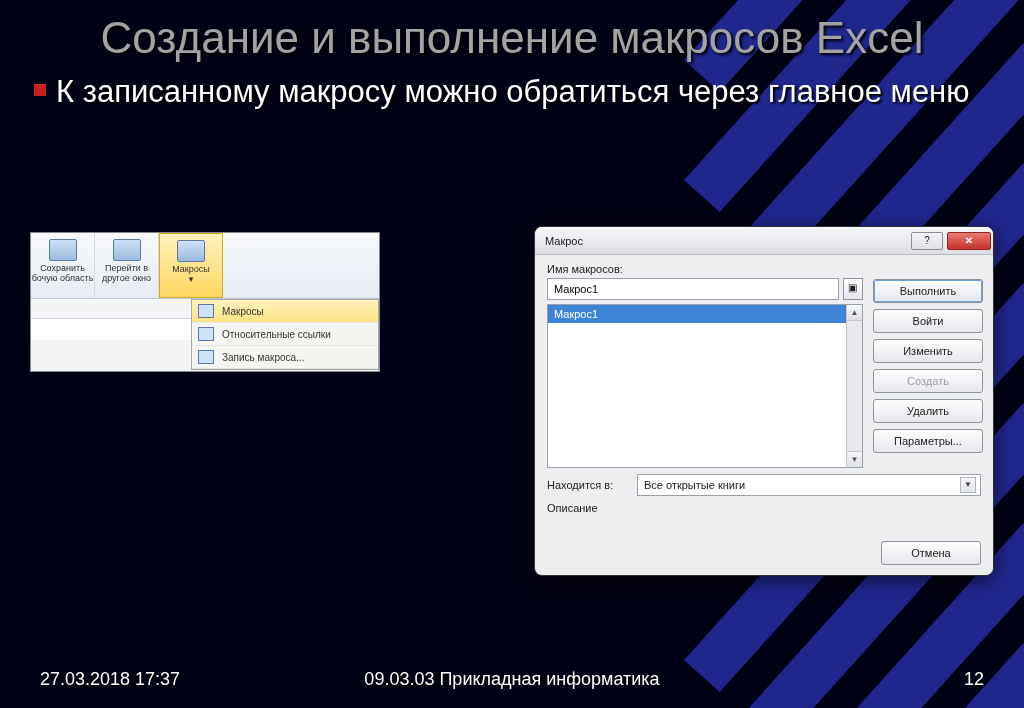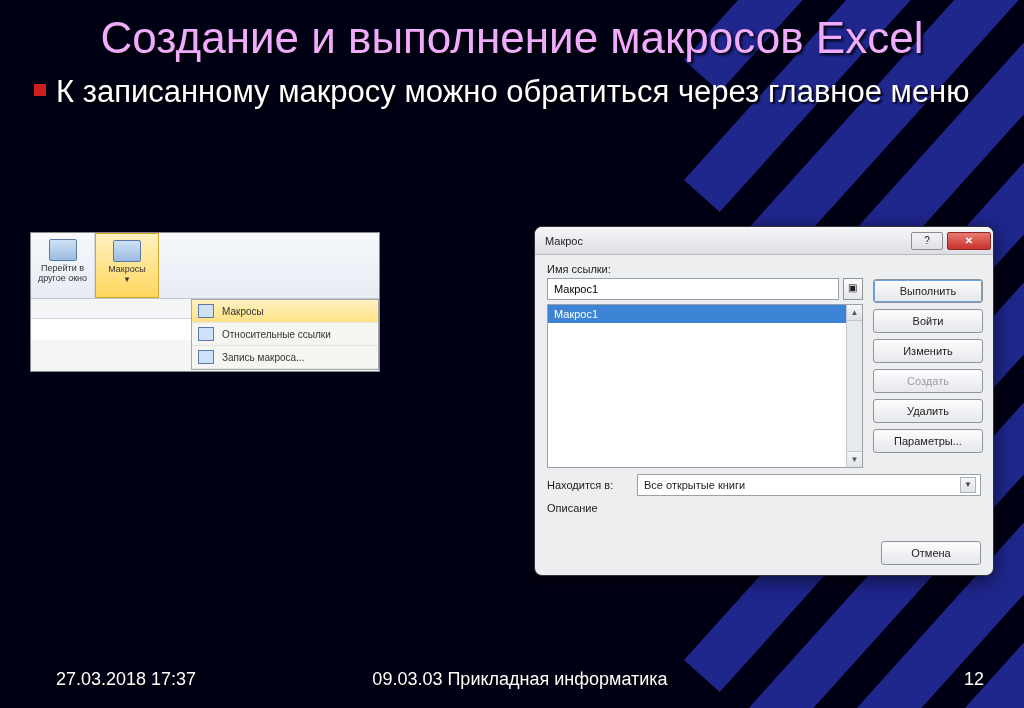--- a/index.html
+++ b/index.html
@@ -24,21 +24,21 @@
     width: 1400px;
     height: 48px;
     background: #222a99;
     transform: rotate(-48deg);
     transform-origin: left top;
     opacity: 0.9;
   }
   .slide-title {
     position: relative;
     text-align: center;
-    color: #f0abfc;
+    color: #a3a3a3;
     font-size: 44px;
     font-weight: normal;
     padding-top: 14px;
     text-shadow: 2px 2px 3px #000;
     z-index: 5;
     line-height: 1.1;
   }
   .bullet-row {
     position: relative;
     z-index: 5;
@@ -54,21 +54,21 @@
     width: 12px; height: 12px;
     background: #cc2020;
     margin-right: 10px;
     margin-top: 12px;
     flex-shrink: 0;
   }
   .bullet-text { line-height: 1.3; }
   .footer {
     position: absolute;
     bottom: 18px;
-    left: 16px; right: 0;
+    left: 0; right: 0;
     display: flex;
     justify-content: space-between;
     color: #fff;
     font-size: 18px;
     padding: 0 40px;
     z-index: 5;
     text-shadow: 1px 1px 2px #000;
   }
   .footer-center {
     position: absolute;
@@ -309,20 +309,24 @@
 
 <div class="bullet-row">
   <div class="bullet-marker"></div>
   <div class="bullet-text">К записанному макросу можно обратиться через главное меню</div>
 </div>
 
 <div class="ribbon">
   <div class="ribbon-top">
     <div class="ribbon-btn">
       <div class="ribbon-icon"></div>
+      <span class="ribbon-small">Сохранить бочую область</span>
+    </div>
+    <div class="ribbon-btn">
+      <div class="ribbon-icon"></div>
       <span class="ribbon-small">Перейти в другое окно</span>
     </div>
     <div class="ribbon-btn highlight">
       <div class="ribbon-icon"></div>
       <span class="ribbon-small">Макросы</span>
       <span class="ribbon-small">▾</span>
     </div>
     <div style="flex:1"></div>
   </div>
   <div class="ribbon-under"></div>
@@ -346,21 +350,21 @@
   <div class="titlebar">
     <span>Макрос</span>
     <div class="btns">
       <div class="win-btn">?</div>
       <div class="win-btn win-close">✕</div>
     </div>
   </div>
 
   <div class="dlg-body">
     <div class="dlg-left">
-      <div class="dlg-label">Имя ссылки:</div>
+      <div class="dlg-label">Имя макросов:</div>
       <div class="input-row">
         <input class="macro-name-input" value="Макрос1" style="">
         <div class="ref-btn">▣</div>
       </div>
       <div class="macro-list">
         <div class="macro-list-item selected">Макрос1</div>
         <div class="scroll-v">
           <div class="scroll-btn">▲</div>
           <div class="scroll-btn" style="position:absolute;bottom:0;width:100%;border-top:1px solid #c4c7cd;border-bottom:none;">▼</div>
         </div>

